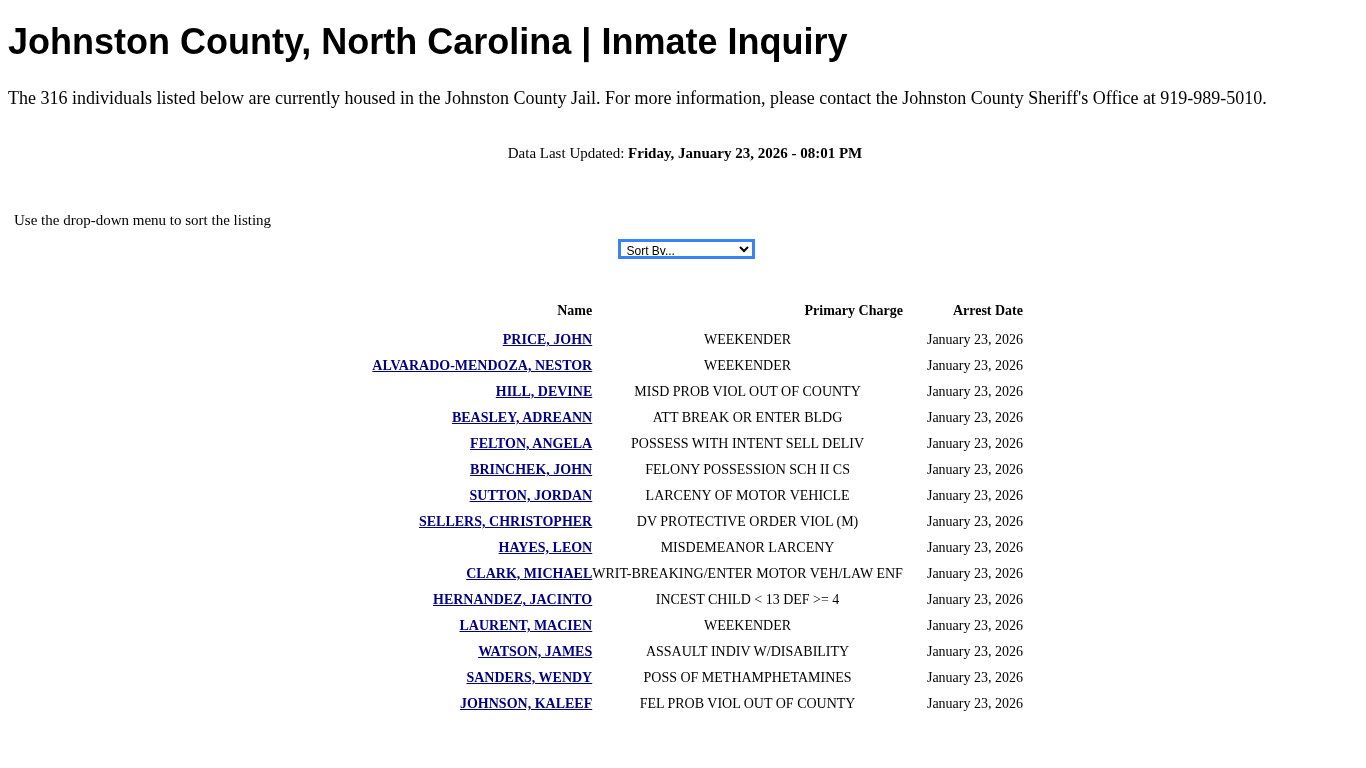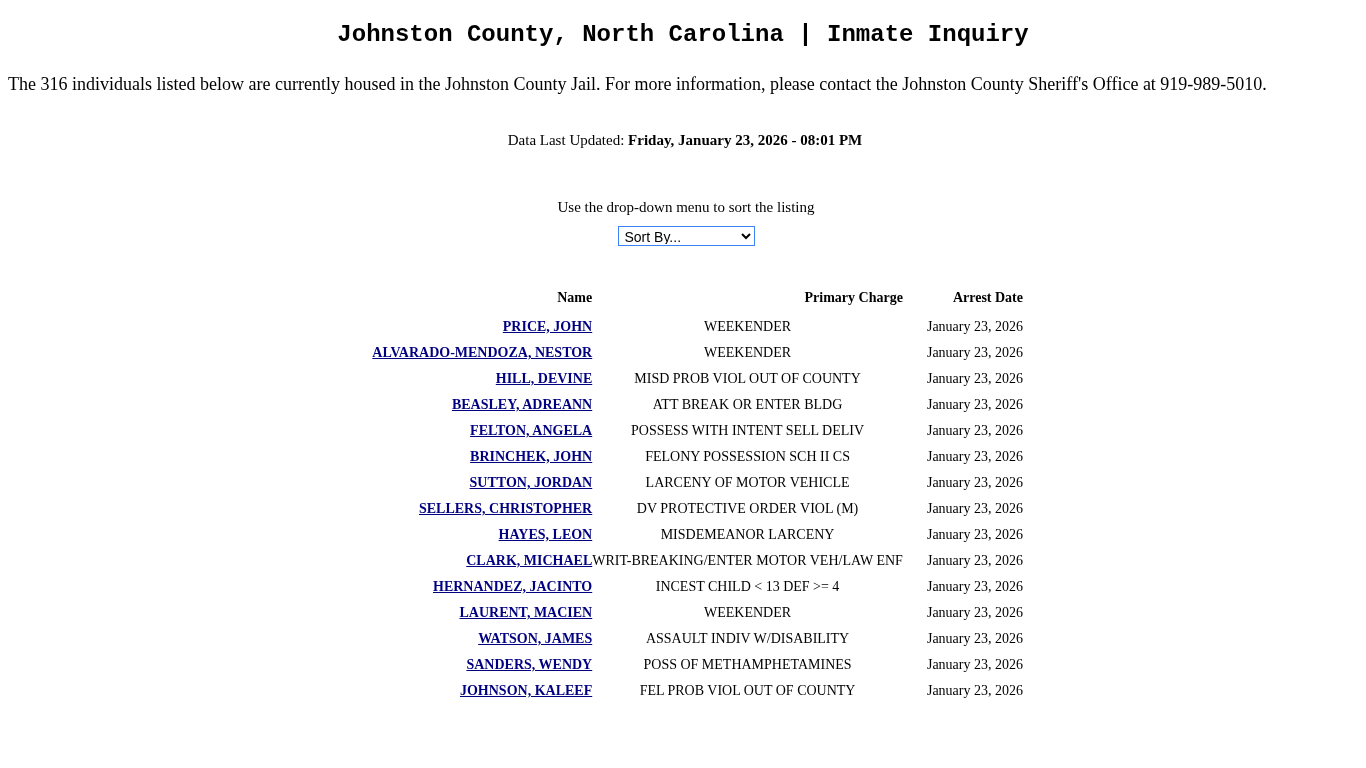--- a/index.html
+++ b/index.html
@@ -14,62 +14,60 @@
     overflow: hidden;
     font-family: "Liberation Serif", "DejaVu Serif", serif;
     color: #000000;
     font-size: 16px;
   }
   .page {
     padding: 8px;
     box-sizing: border-box;
   }
   h1.page-title {
-    font-family: Liberation Mono, monospace;
-    font-size: 24px;
+    font-family: Liberation Sans, sans-serif;
+    font-size: 36px;
     font-weight: bold;
     margin: 14px 0 0 0;
     line-height: 1.1;
     letter-spacing: 0;
-    text-align: center;
   }
   p.intro {
     font-size: 18px;
     margin: 26px 0 0 0;
     line-height: 1.2;
   }
   p.updated {
     font-size: 15px;
     margin: 36px 0 0 0;
     text-align: center;
     padding-left: 4px;
   }
   p.updated .stamp {
     font-weight: bold;
   }
   p.sort-instruction {
     font-size: 15px;
     margin: 50px 0 0 0;
-    text-align: center;
     padding-left: 6px;
   }
   .select-wrap {
     text-align: center;
     margin-top: 10px;
     padding-left: 6px;
   }
   select.sort-select {
     font-family: "Liberation Sans", "DejaVu Sans", sans-serif;
-    font-size: 14px;
+    font-size: 12px;
     width: 137px;
     height: 20px;
     padding: 1px 2px;
     background: #ffffff;
     color: #000000;
-    border: 1px solid #3b82f6;
+    border: 3px solid #3b82f6;
     border-radius: 0;
     line-height: normal;
   }
   table.inmate-table {
     margin: 44px auto 0 auto;
     border-collapse: collapse;
     width: 660px;
     margin-left: 355px;
   }
   table.inmate-table th {

